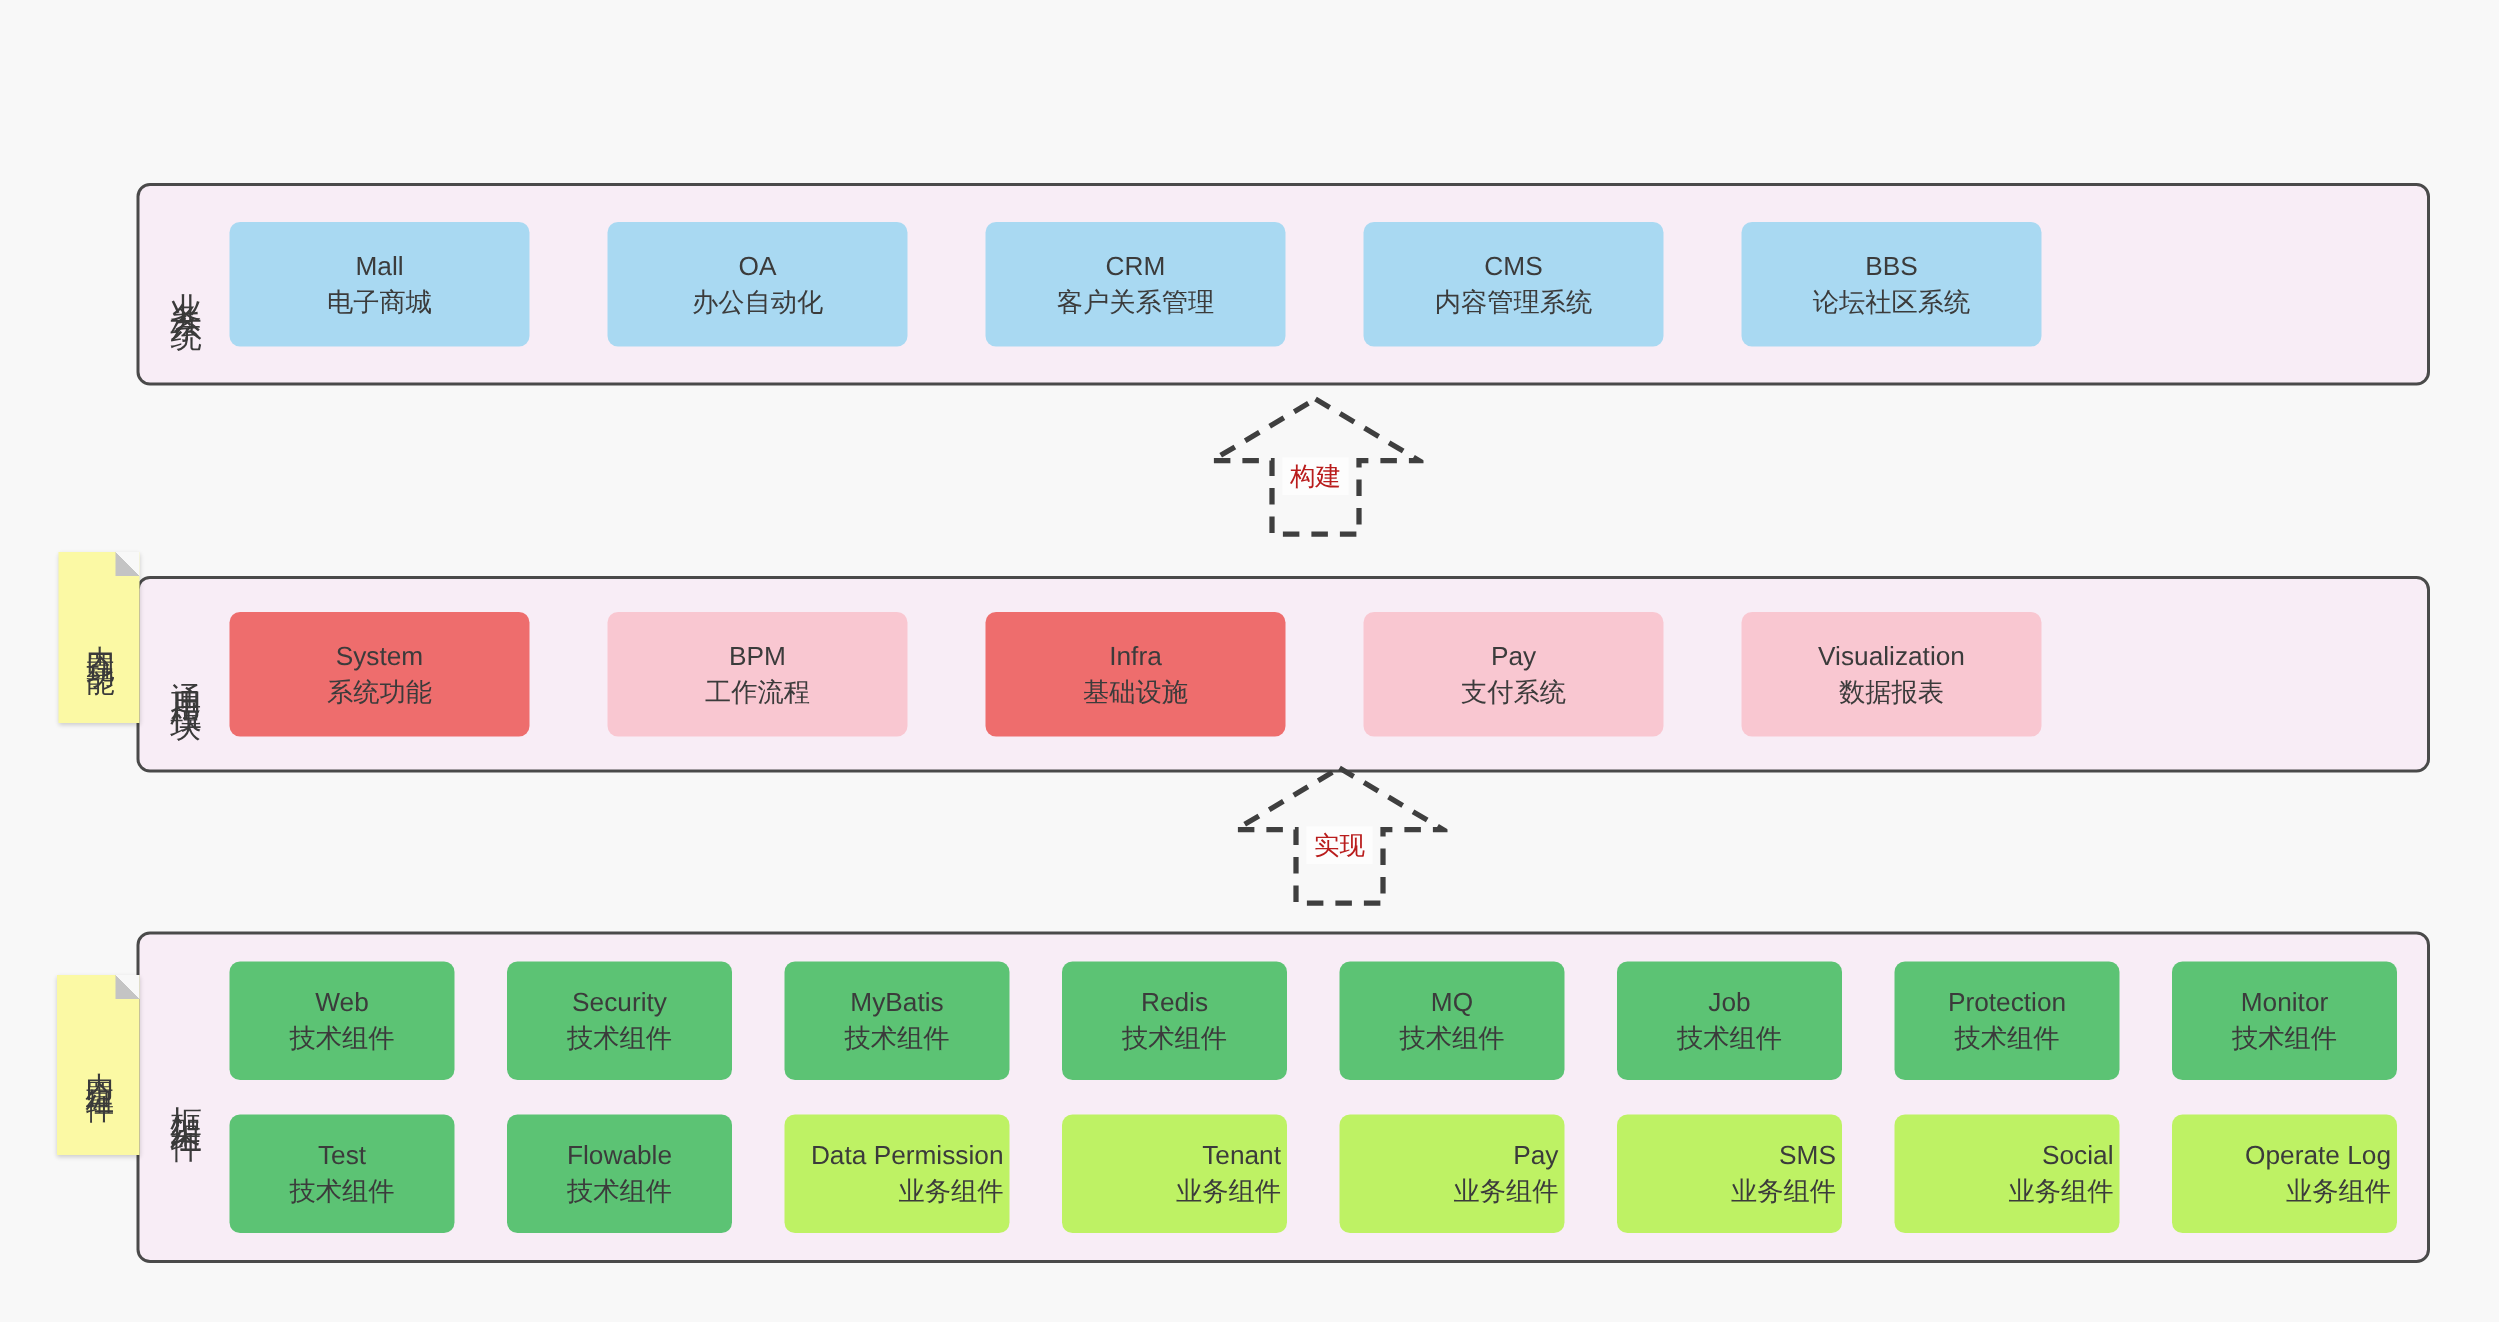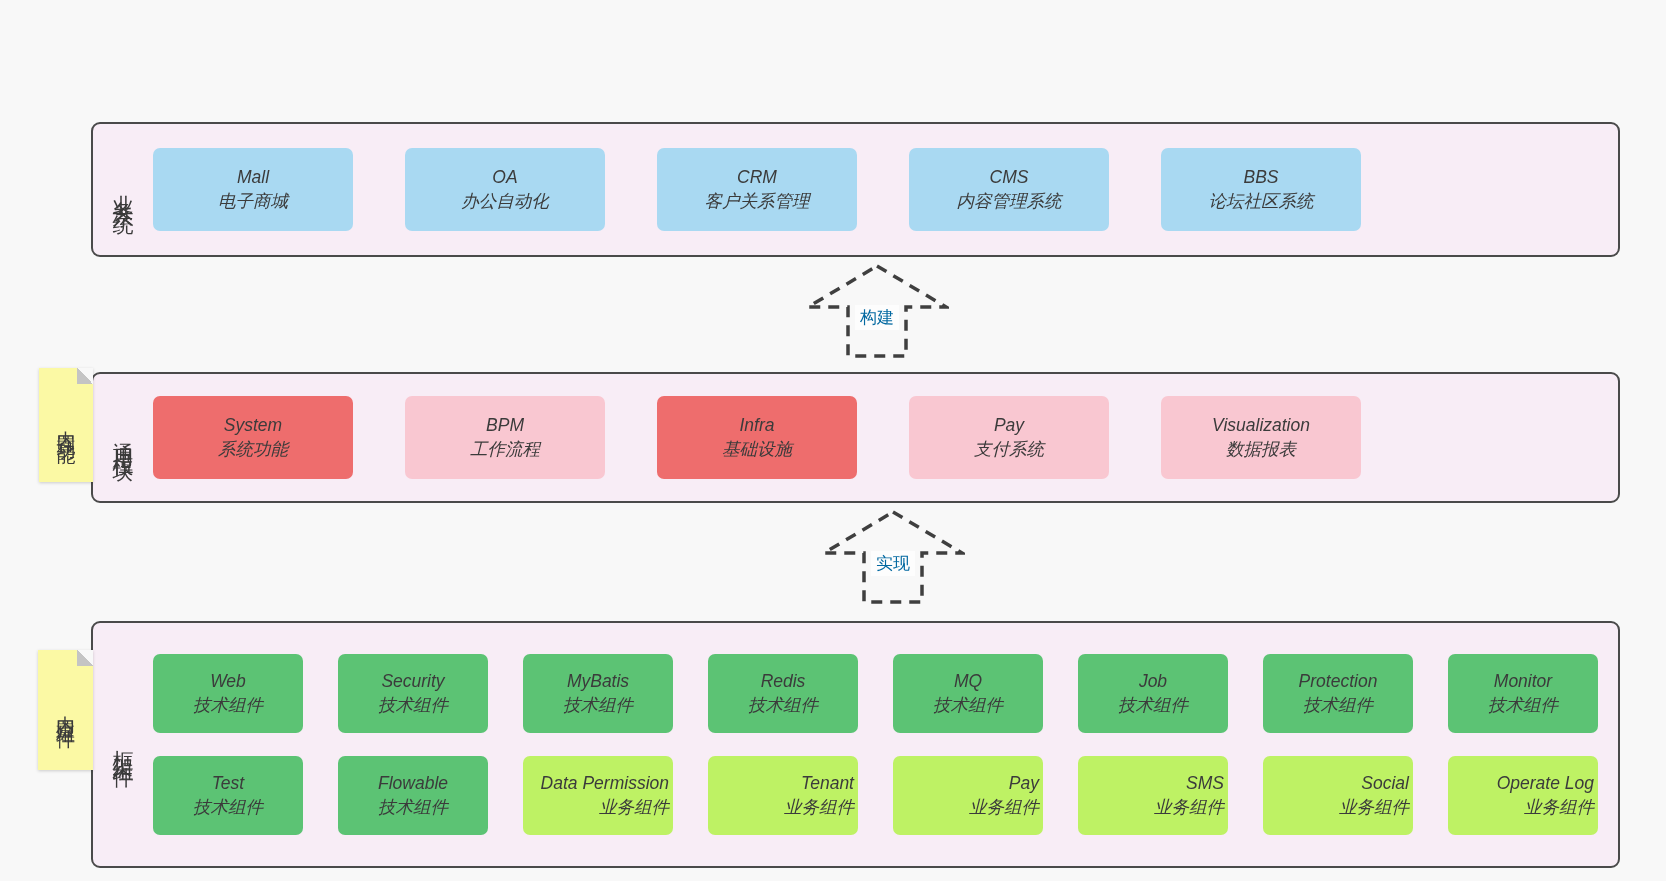--- a/index.html
+++ b/index.html
@@ -10,56 +10,56 @@
   }
   .canvas{position:relative;width:1666px;height:881px;}
 
   
   .band{
     position:absolute;left:91px;width:1529px;
     background:#f8edf6;border:2px solid #4a4a4a;border-radius:9px;
     box-sizing:border-box;display:flex;
   }
   #band-business{top:122px;height:135px;}
-  #band-modules{top:372px;height:131px;}
-  #band-framework{top:621px;height:247px;}
+  #band-modules{top:384px;height:131px;}
+  #band-framework{top:621px;height:221px;}
 
   .band-label{
     flex:none;width:60px;display:flex;align-items:center;justify-content:center;
     writing-mode:vertical-rl;letter-spacing:6px;
     font-size:21px;color:#3a3a3a;
   }
   .box-rows{display:flex;flex-direction:column;justify-content:center;gap:23px;}
   .box-row{display:flex;align-items:center;}
   #band-business .box-row,#band-modules .box-row{gap:52px;}
   #band-framework .box-row{gap:35px;}
 
   .box{
     border-radius:7px;display:flex;flex-direction:column;
     align-items:center;justify-content:center;
     text-align:center;line-height:1.32;font-size:17.5px;color:#3b3b3b;
-    box-sizing:border-box;padding:2px 4px;font-style:italic;
+    box-sizing:border-box;padding:2px 4px;
   }
   #band-business .box,#band-modules .box{width:200px;height:83px;}
   #band-framework .box{width:150px;height:79px;}
 
   .c-blue{background:#a9d9f2;}
   .c-red{background:#ee6d6d;}
   .c-pink{background:#f9c7d1;}
   .c-green{background:#5cc374;}
   .c-lightgreen{background:#bef264;align-items:flex-end;}
 
   
   .arrow{position:absolute;width:144px;height:96px;}
   #arrow-build{left:805px;top:263px;}
   #arrow-implement{left:821px;top:509px;}
   .arrow svg{position:absolute;left:0;top:0;}
   .arrow-label{
     position:absolute;left:50%;top:42px;transform:translateX(-50%);
-    background:#fdfdfd;padding:1px 5px;font-size:17px;color:#0369a1;white-space:nowrap;
+    background:#fdfdfd;padding:1px 5px;font-size:17px;color:#b91c1c;white-space:nowrap;
   }
 
   
   .sticky{
     position:absolute;background:#fbf9a4;z-index:3;
     display:flex;align-items:center;justify-content:center;
     box-shadow:0 1px 3px rgba(0,0,0,.18);
   }
   #sticky-modules{left:39px;top:368px;width:54px;height:114px;}
   #sticky-framework{left:38px;top:650px;width:55px;height:120px;}

